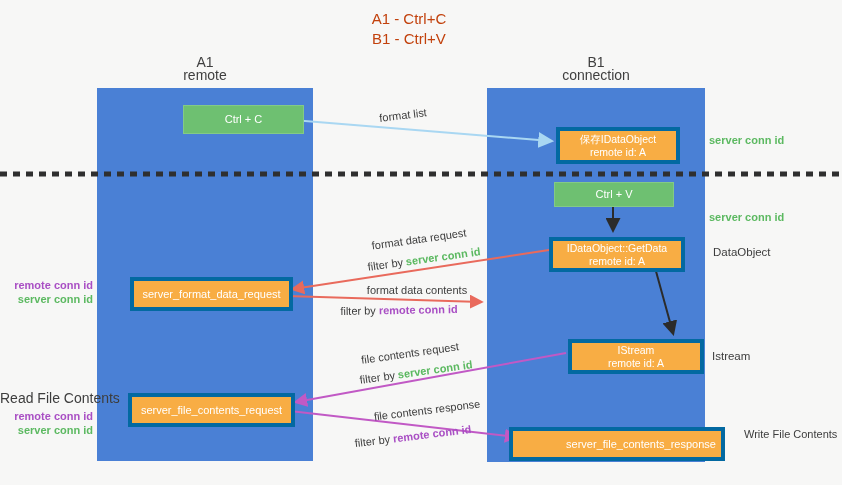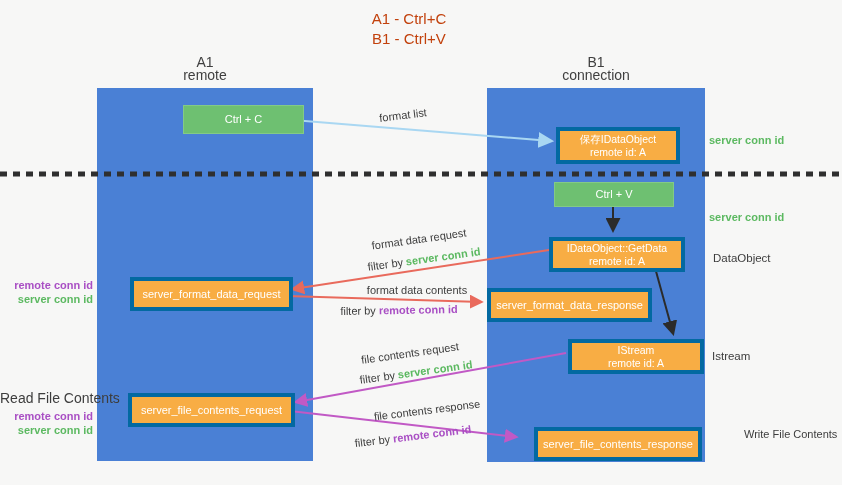--- a/index.html
+++ b/index.html
@@ -86,34 +86,31 @@
 
   <div class="node orange" style="left:549px;top:237px;width:128px;height:27px;align-items:center;">
     <div class="l2">IDataObject::GetData</div>
     <div class="l2">remote id: A</div>
   </div>
 
   <div class="node orange" style="left:130px;top:277px;width:155px;height:26px;">
     <div>server_format_data_request</div>
   </div>
 
-  <div class="node orange" style="left:487px;top:288px;width:157px;height:26px;">
-    <div>server_format_data_response</div>
-  </div>
 
   <div class="node orange" style="left:568px;top:339px;width:128px;height:27px;">
     <div class="l2">IStream</div>
     <div class="l2">remote id: A</div>
   </div>
 
   <div class="node orange" style="left:128px;top:393px;width:159px;height:26px;">
     <div>server_file_contents_request</div>
   </div>
 
-  <div class="node orange" style="left:534px;top:427px;width:160px;height:26px;">
+  <div class="node orange" style="left:509px;top:427px;width:160px;height:26px;padding-left:48px;">
     <div>server_file_contents_response</div>
   </div>
 
   <div class="lbl mid" style="left:403px;top:115px;--r:-7deg;">format list</div>
 
   <div class="lbl mid" style="left:419px;top:239px;--r:-8deg;">format data request</div>
   <div class="lbl mid" style="left:424px;top:259px;--r:-8deg;">
     <span class="fb">filter by</span><span class="green-t">server conn id</span>
   </div>
 
@@ -127,21 +124,21 @@
     <span class="fb">filter by</span><span class="green-t">server conn id</span>
   </div>
 
   <div class="lbl mid" style="left:427px;top:410px;--r:-7deg;">file contents response</div>
   <div class="lbl mid" style="left:413px;top:436px;--r:-7deg;">
     <span class="fb">filter by</span><span class="purple-t">remote conn id</span>
   </div>
 
   <div class="lbl b green-t" style="left:709px;top:134px;">server conn id</div>
   <div class="lbl b green-t" style="left:709px;top:211px;">server conn id</div>
-  <div class="lbl" style="left:713px;top:252px;font-size:11.5px;">DataObject</div>
+  <div class="lbl" style="left:713px;top:246px;font-size:11.5px;">DataObject</div>
   <div class="lbl" style="left:712px;top:350px;font-size:11.5px;">Istream</div>
   <div class="lbl" style="left:744px;top:428px;font-size:11px;">Write File Contents</div>
 
   <div class="lbl b purple-t leftcol" style="top:279px;">remote conn id</div>
   <div class="lbl b green-t leftcol" style="top:293px;">server conn id</div>
   <div class="lbl leftcol" style="top:390px;font-size:14px;">Read File Contents</div>
   <div class="lbl b purple-t leftcol" style="top:410px;">remote conn id</div>
   <div class="lbl b green-t leftcol" style="top:424px;">server conn id</div>
 
 </div>

